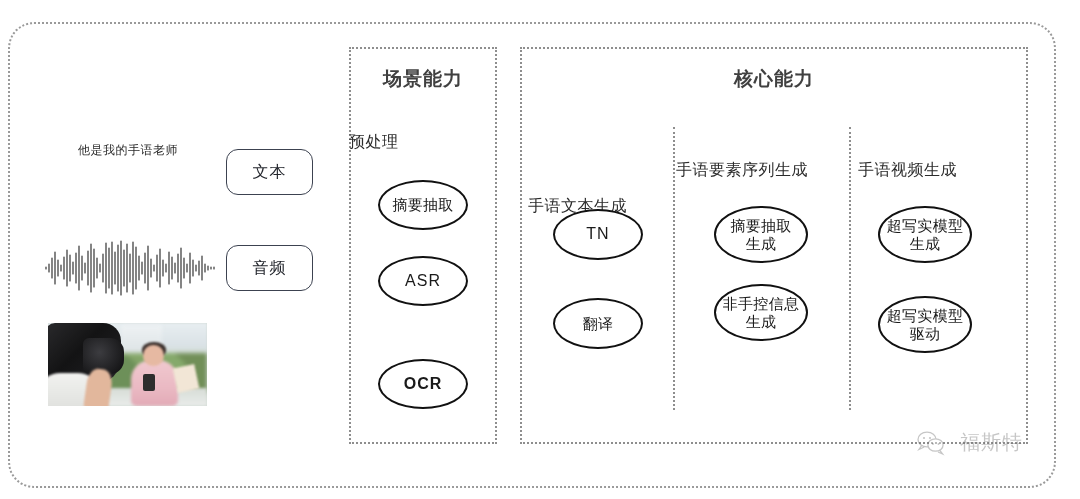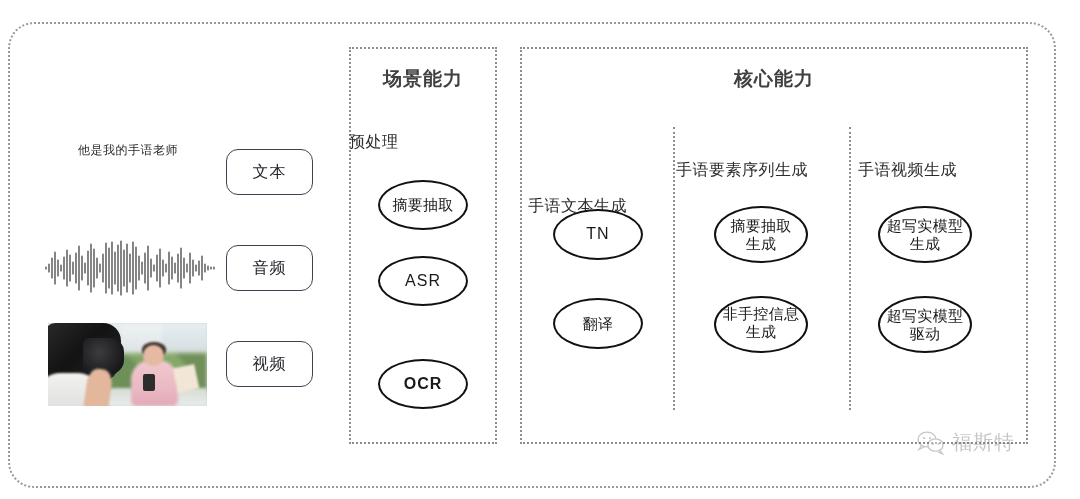--- a/index.html
+++ b/index.html
@@ -239,21 +239,21 @@
     filter: blur(1.1px);
   }
 
   
   .watermark {
     position: absolute;
     left: 916px;
     top: 429px;
     display: flex;
     align-items: center;
-    gap: 6px;
+    gap: 14px;
     opacity: 0.38;
   }
   .watermark-text {
     font-size: 20px;
     color: #6b6b6b;
     letter-spacing: 1px;
     white-space: nowrap;
   }
 </style>
 </head>
@@ -339,21 +339,20 @@
     <div class="vt-mic"></div>
     <div class="vt-paper"></div>
     <div class="vt-camera"></div>
     <div class="vt-lens"></div>
     <div class="vt-operator"></div>
     <div class="vt-arm"></div>
   </div>
 
   <div class="round-box" style="left:226px; top:149px; width:87px; height:46px;">文本</div>
   <div class="round-box" style="left:226px; top:245px; width:87px; height:46px;">音频</div>
-  <div class="round-box" style="left:226px; top:341px; width:87px; height:46px;">视频</div>
 
   <div class="panel panel-scene"></div>
   <div class="panel-title scene">场景能力</div>
   <div class="col-label" style="left:349px; top:132px; width:148px;">预处理</div>
 
   <div class="ellipse" style="left:378px; top:180px; width:90px; height:50px;">摘要抽取</div>
   <div class="ellipse latin" style="left:378px; top:256px; width:90px; height:50px;">ASR</div>
   <div class="ellipse latin" style="left:378px; top:359px; width:90px; height:50px;font-weight:bold;">OCR</div>
 
   <div class="panel panel-core"></div>
@@ -362,21 +361,21 @@
   <div class="v-divider" style="left:673px;"></div>
   <div class="v-divider" style="left:849px;"></div>
 
   <div class="col-label" style="left:528px; top:160px; width:140px;margin-top:36px;">手语文本生成</div>
   <div class="ellipse latin" style="left:553px; top:209px; width:90px; height:51px;">TN</div>
   <div class="ellipse" style="left:553px; top:298px; width:90px; height:51px;">翻译</div>
 
   <div class="col-label" style="left:676px; top:160px; width:170px;">手语要素序列生成</div>
   <div class="ellipse" style="left:714px; top:206px; width:94px; height:57px;">摘要抽取
 生成</div>
-  <div class="ellipse" style="left:714px; top:296px; width:94px; height:57px;font-family:Liberation Mono, monospace;">非手控信息
+  <div class="ellipse" style="left:714px; top:284px; width:94px; height:57px;">非手控信息
 生成</div>
 
   <div class="col-label" style="left:858px; top:160px; width:150px;">手语视频生成</div>
   <div class="ellipse" style="left:878px; top:206px; width:94px; height:57px;">超写实模型
 生成</div>
   <div class="ellipse" style="left:878px; top:296px; width:94px; height:57px;">超写实模型
 驱动</div>
 
   <div class="watermark">
     <svg width="30" height="26" viewBox="0 0 30 26">

